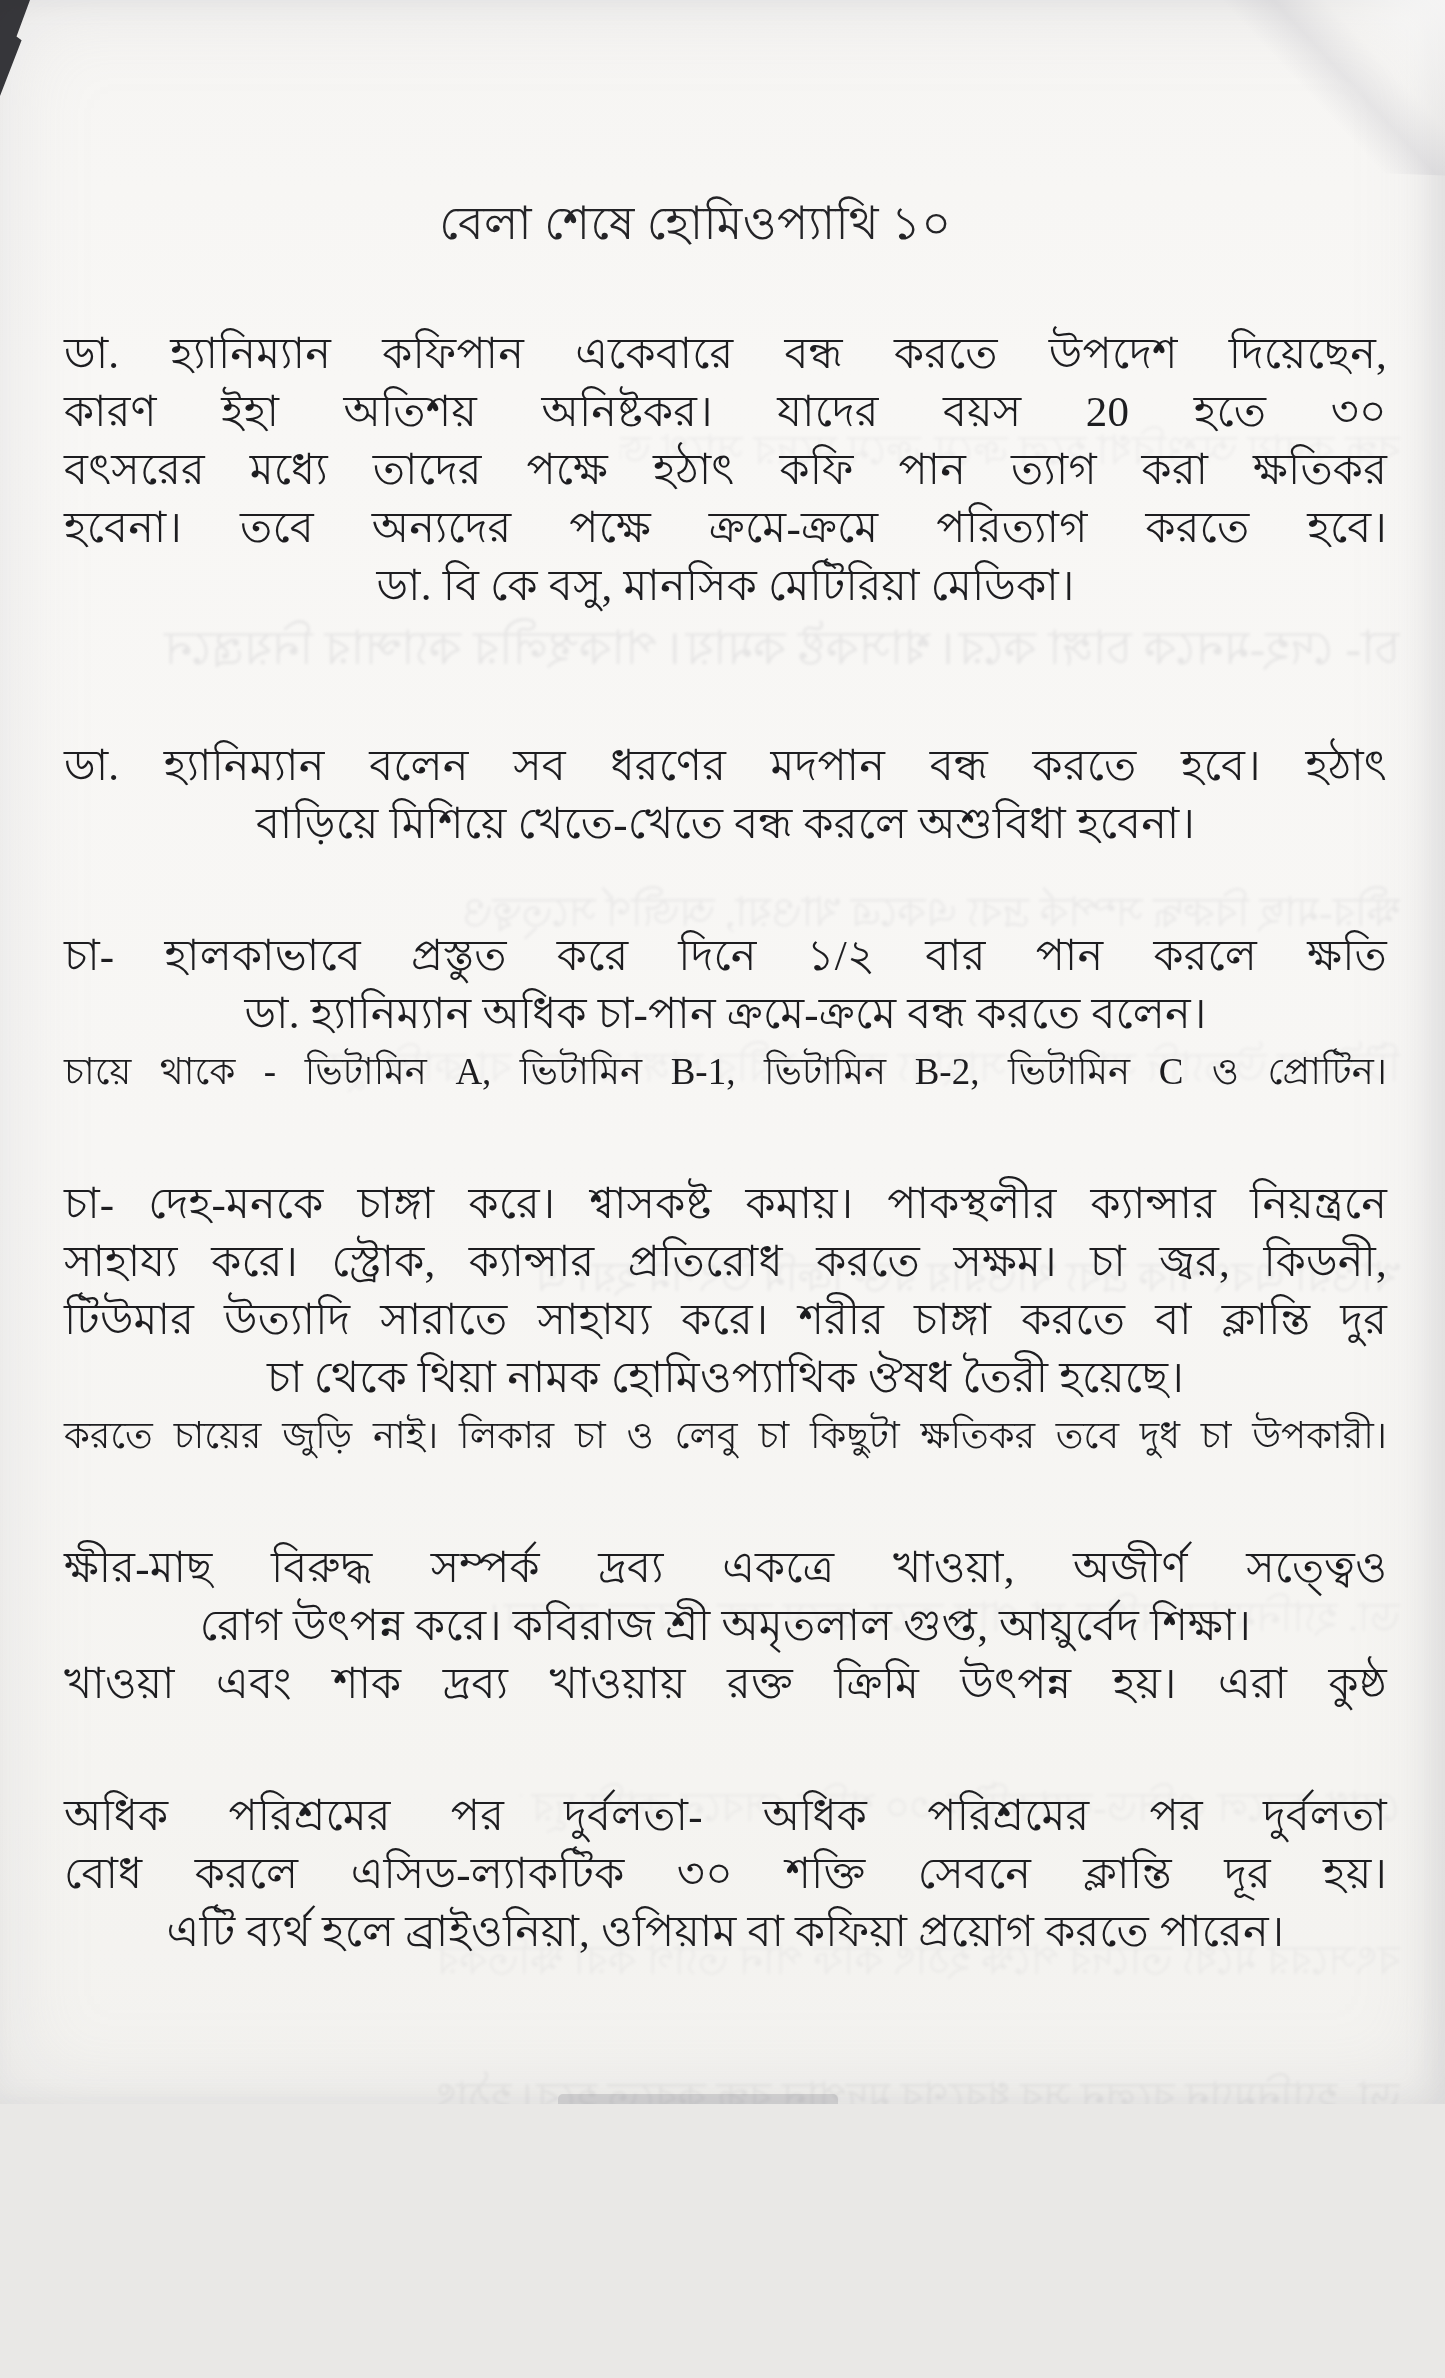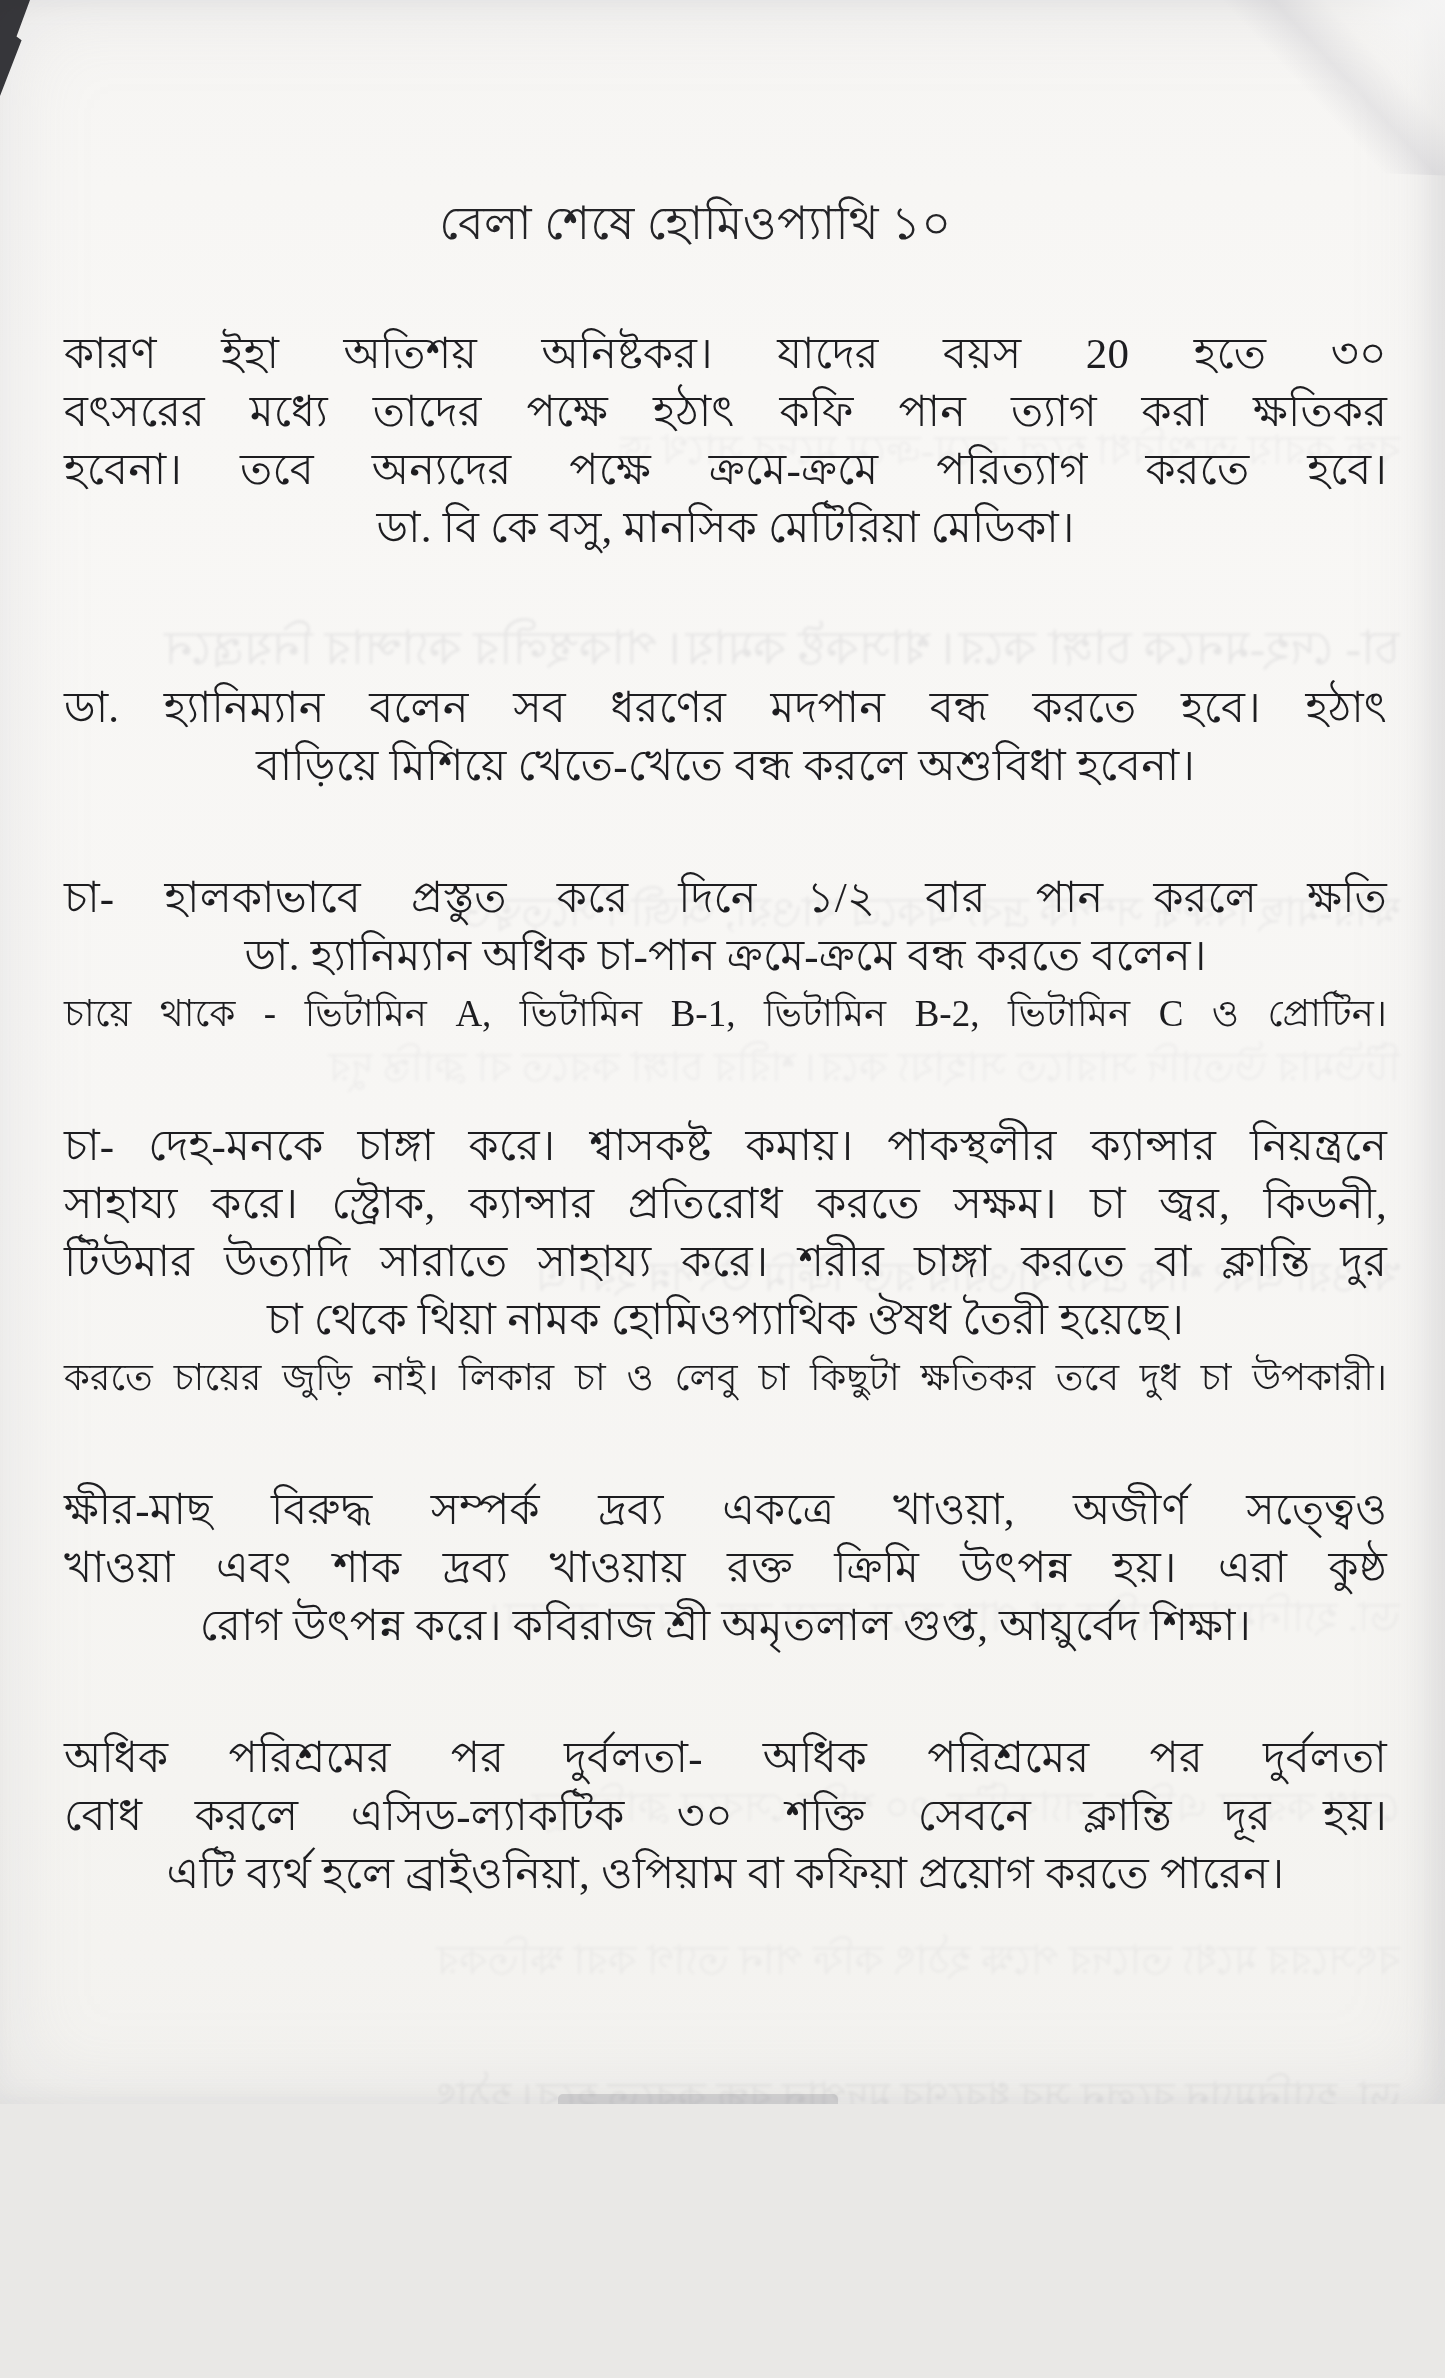--- a/index.html
+++ b/index.html
@@ -83,20 +83,21 @@
   <div class="ghost faint" style="left:520px;top:1775px;width:880px;">বোধ করলে এসিড-ল্যাকটিক ৩০ শক্তি সেবনে ক্লান্তি দূর হয়।</div>
   <div class="ghost faint" style="left:120px;top:1928px;width:1280px;">বৎসরের মধ্যে তাদের পক্ষে হঠাৎ কফি পান ত্যাগ করা ক্ষতিকর</div>
   <div class="ghost" style="left:340px;top:2065px;width:1060px;">ডা. হ্যানিম্যান বলেন সব ধরণের মদপান বন্ধ করতে হবে। হঠাৎ</div>
   <div class="ghost faint" style="left:340px;top:2168px;width:760px;">এটি ব্যর্থ হলে ব্রাইওনিয়া, ওপিয়াম বা কফিয়া প্রয়োগ করতে পারেন।</div>
 
   <div class="content">
 
     <h1 class="title">বেলা শেষে হোমিওপ্যাথি ১০</h1>
 
     <div class="para gap-lg">
+      <div class="line j">ডা. হ্যানিম্যান কফিপান একেবারে বন্ধ করতে উপদেশ দিয়েছেন,</div>
       <div class="line j">কারণ ইহা অতিশয় অনিষ্টকর। যাদের বয়স 20 হতে ৩০</div>
       <div class="line j">বৎসরের মধ্যে তাদের পক্ষে হঠাৎ কফি পান ত্যাগ করা ক্ষতিকর</div>
       <div class="line j">হবেনা। তবে অন্যদের পক্ষে ক্রমে-ক্রমে পরিত্যাগ করতে হবে।</div>
       <div class="line l">ডা. বি কে বসু, মানসিক মেটিরিয়া মেডিকা।</div>
     </div>
 
     <div class="para">
       <div class="line j">ডা. হ্যানিম্যান বলেন সব ধরণের মদপান বন্ধ করতে হবে। হঠাৎ</div>
       <div class="line l">বাড়িয়ে মিশিয়ে খেতে-খেতে বন্ধ করলে অশুবিধা হবেনা।</div>
     </div>
@@ -110,22 +111,22 @@
     <div class="para">
       <div class="line j">চা- দেহ-মনকে চাঙ্গা করে। শ্বাসকষ্ট কমায়। পাকস্থলীর ক্যান্সার নিয়ন্ত্রনে</div>
       <div class="line j">সাহায্য করে। স্ট্রোক, ক্যান্সার প্রতিরোধ করতে সক্ষম। চা জ্বর, কিডনী,</div>
       <div class="line j">টিউমার উত্যাদি সারাতে সাহায্য করে। শরীর চাঙ্গা করতে বা ক্লান্তি দুর</div>
       <div class="line l">চা থেকে থিয়া নামক হোমিওপ্যাথিক ঔষধ তৈরী হয়েছে।</div>
       <div class="line j condensed">করতে চায়ের জুড়ি নাই। লিকার চা ও লেবু চা কিছুটা ক্ষতিকর তবে দুধ চা উপকারী।</div>
     </div>
 
     <div class="para">
       <div class="line j">ক্ষীর-মাছ বিরুদ্ধ সম্পর্ক দ্রব্য একত্রে খাওয়া, অজীর্ণ সত্ত্বেও</div>
+      <div class="line l">রোগ উৎপন্ন করে। কবিরাজ শ্রী অমৃতলাল গুপ্ত, আয়ুর্বেদ শিক্ষা।</div>
       <div class="line j">খাওয়া এবং শাক দ্রব্য খাওয়ায় রক্ত ক্রিমি উৎপন্ন হয়। এরা কুষ্ঠ</div>
-      <div class="line l">রোগ উৎপন্ন করে। কবিরাজ শ্রী অমৃতলাল গুপ্ত, আয়ুর্বেদ শিক্ষা।</div>
     </div>
 
     <div class="para">
       <div class="line j">অধিক পরিশ্রমের পর দুর্বলতা- অধিক পরিশ্রমের পর দুর্বলতা</div>
       <div class="line j">বোধ করলে এসিড-ল্যাকটিক ৩০ শক্তি সেবনে ক্লান্তি দূর হয়।</div>
       <div class="line l">এটি ব্যর্থ হলে ব্রাইওনিয়া, ওপিয়াম বা কফিয়া প্রয়োগ করতে পারেন।</div>
     </div>
 
   </div>
 </div>

